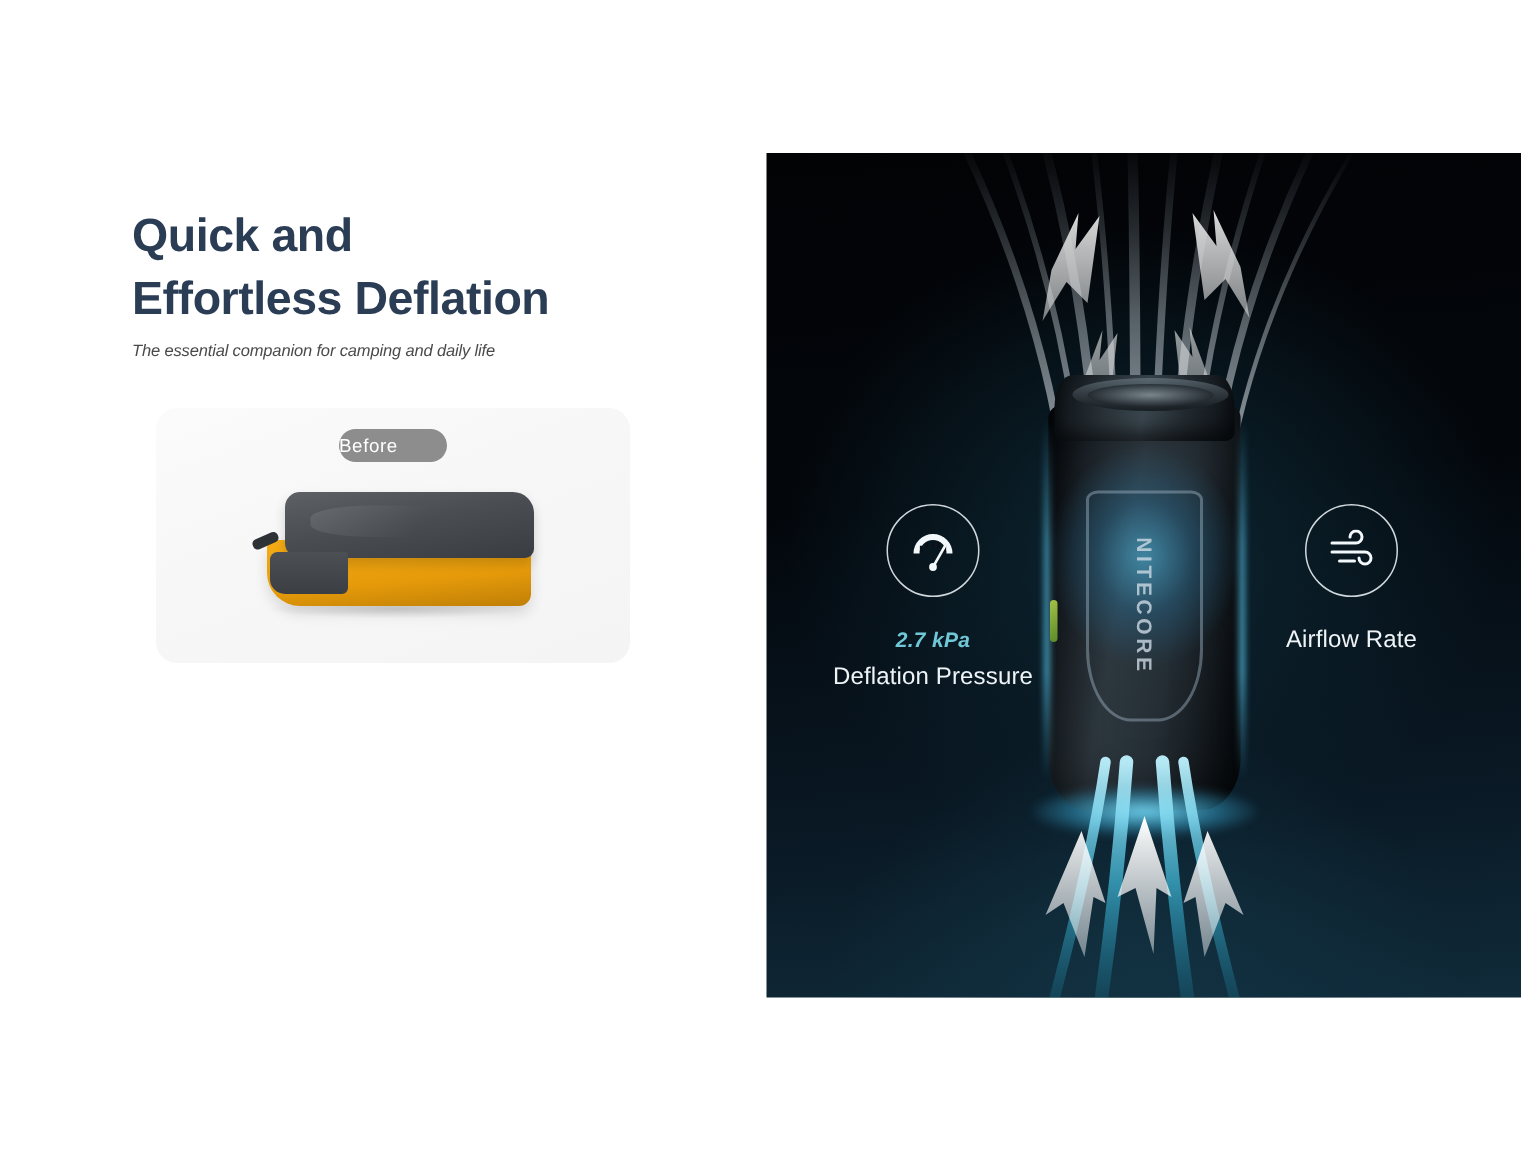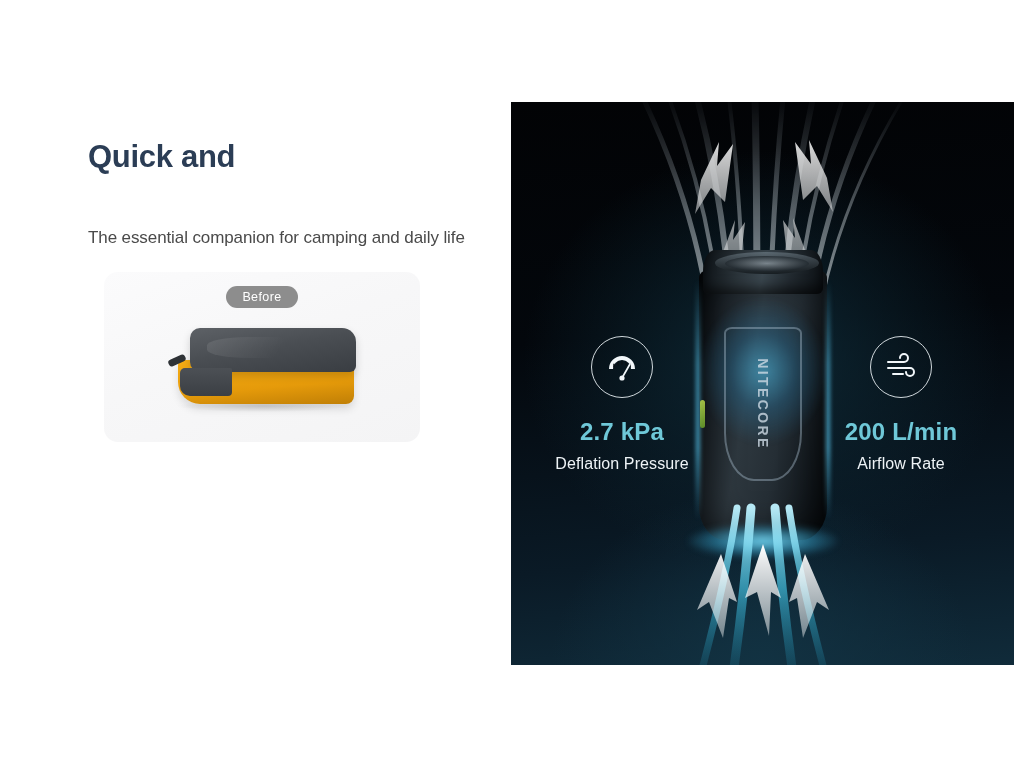--- a/index.html
+++ b/index.html
@@ -34,24 +34,25 @@
     line-height: 1.36;
     letter-spacing: -0.3px;
   }
   .headline-line { display: block; white-space: nowrap; }
 
   .subtitle {
     position: absolute;
     left: 88px;
     top: 224px;
     color: #4a4a4a;
-    font-size: 17px;
+    font-size: 11px;
     font-weight: normal;
     letter-spacing: -0.1px;
     white-space: nowrap;
+    font-style: italic;
   }
 
   
   .card {
     position: absolute;
     border-radius: 14px;
     overflow: hidden;
   }
   .card-before {
     left: 104px; top: 268px;
@@ -64,21 +65,21 @@
     background: linear-gradient(160deg,#fafafb 0%,#f6f6f7 50%,#f2f2f4 100%);
   }
 
   .badge {
     position: absolute;
     z-index: 6;
     border-radius: 999px;
     color: #ffffff;
     font-size: 12.5px;
     letter-spacing: 0.4px;
-    text-align: center;
+    text-align: left;
     line-height: 22px;
     height: 22px;
     width: 72px;
     left: 50%;
     transform: translateX(-50%);
   }
   .badge-before {
     top: 14px;
     background: #8d8d8d;
   }
@@ -350,38 +351,40 @@
     width: 60px; height: 60px;
     margin: 0 auto 20px auto;
     border: 1.6px solid rgba(236,242,246,0.88);
     border-radius: 50%;
     display: flex;
     align-items: center;
     justify-content: center;
   }
   .stat-value {
     color: #6fc8d8;
-    font-size: 24px;
+    font-size: 14px;
     font-weight: bold;
     letter-spacing: 0.2px;
     margin-bottom: 9px;
+    font-style: italic;
   }
   .stat-label {
     color: #eef3f6;
     font-size: 16px;
     letter-spacing: 0.1px;
   }
 </style>
 </head>
 <body>
 
 <div class="left-panel">
 
   <div class="headline">
     <span class="headline-line">Quick and</span>
+    <span class="headline-line">Effortless Deflation</span>
   </div>
 
   <div class="subtitle">The essential companion for camping and daily life</div>
 
   <div class="card card-before">
     <div class="badge badge-before">Before</div>
     <div class="pad-shadow"></div>
     <div class="pad">
       <div class="pad-yellow"></div>
       <div class="pad-grey"></div>
@@ -489,17 +492,16 @@
   </div>
 
   <div class="stat stat-right">
     <div class="stat-icon">
       <svg width="34" height="28" viewBox="0 0 34 28" fill="none" stroke="#f2f7fa" stroke-width="2" stroke-linecap="round">
         <path d="M4 9 H20 A4 4 0 1 0 16 5"></path>
         <path d="M4 15 H26 A4 4 0 1 1 22 19"></path>
         <path d="M9 21 H19"></path>
       </svg>
     </div>
-    <div class="stat-value">200 L/min</div>
     <div class="stat-label">Airflow Rate</div>
   </div>
 
 </div>
 
 </body></html>

